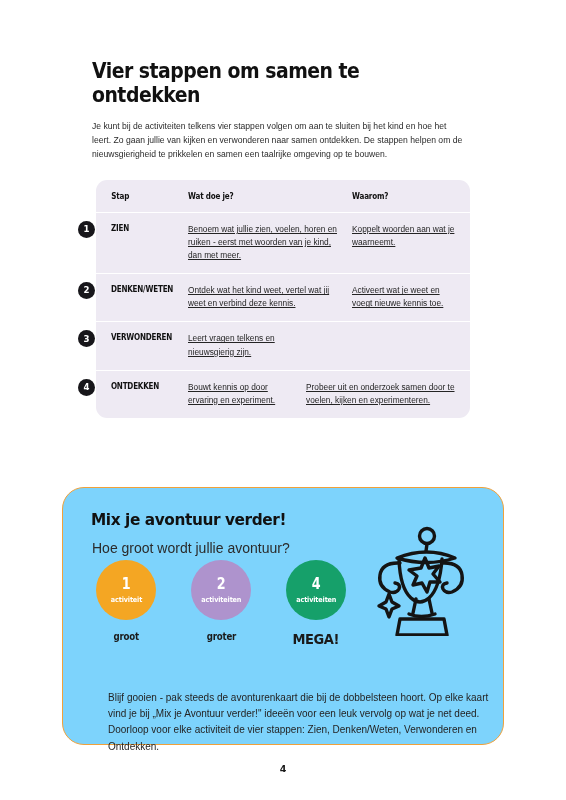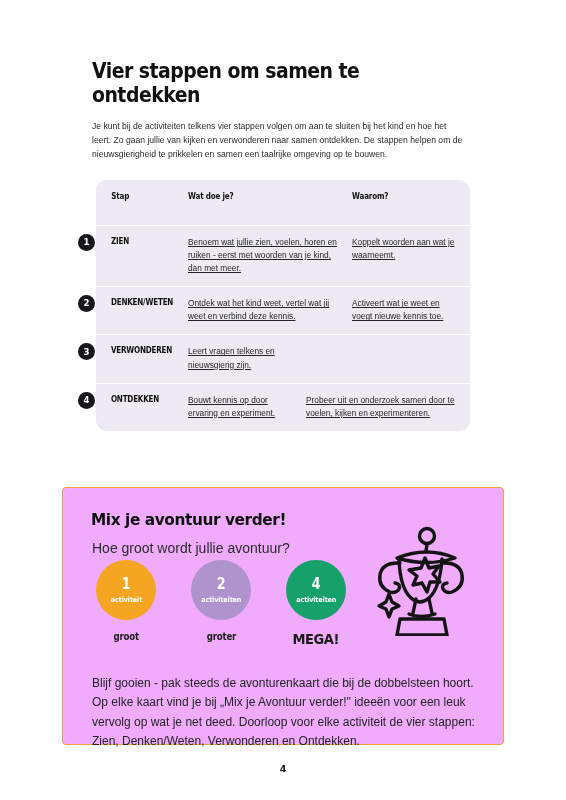--- a/index.html
+++ b/index.html
@@ -54,21 +54,21 @@
     left: 96px;
     top: 180px;
     width: 374px;
     background: #eeeaf3;
     border-radius: 11px;
     padding: 0;
     box-sizing: border-box;
   }
   .steps-head {
     display: flex;
-    padding: 12px 0 24px 0;
+    padding: 12px 0 11px 0;
     border-bottom: 1.4px solid #ffffff;
   }
   .steps-head .col,
   .steps-row .col {
     box-sizing: border-box;
   }
   .col-stap   { width: 92px; padding-left: 17px; }
   .col-what   { width: 164px; padding-right: 12px; }
   .col-why    { width: 118px; padding-right: 10px; }
 
@@ -128,22 +128,22 @@
 
   
   .mix-card {
     position: absolute;
     left: 62px;
     top: 487px;
     width: 442px;
     height: 258px;
     box-sizing: border-box;
     border: 1.6px solid #f0a13a;
-    border-radius: 4px;
-    background: #f0abfc;
+    border-radius: 22px;
+    background: #7dd3fc;
   }
   .mix-title {
     position: absolute;
     left: 28px;
     top: 22px;
     font-family: "DejaVu Sans", sans-serif;
     font-size: 16.5px;
     font-weight: 700;
     letter-spacing: -0.45px;
     color: #111111;
@@ -219,24 +219,24 @@
     top: 36px;
     width: 112px;
     height: 112px;
   }
 
   .mix-note {
     position: absolute;
     left: 29px;
     top: 186px;
     width: 390px;
-    font-size: 12px;
+    font-size: 10px;
     line-height: 1.62;
     color: #242424;
-    margin: 0;
+    margin: 16px;
   }
 
   
   .page-number {
     position: absolute;
     left: 0;
     right: 0;
     top: 763px;
     text-align: center;
     font-family: "DejaVu Sans", sans-serif;

